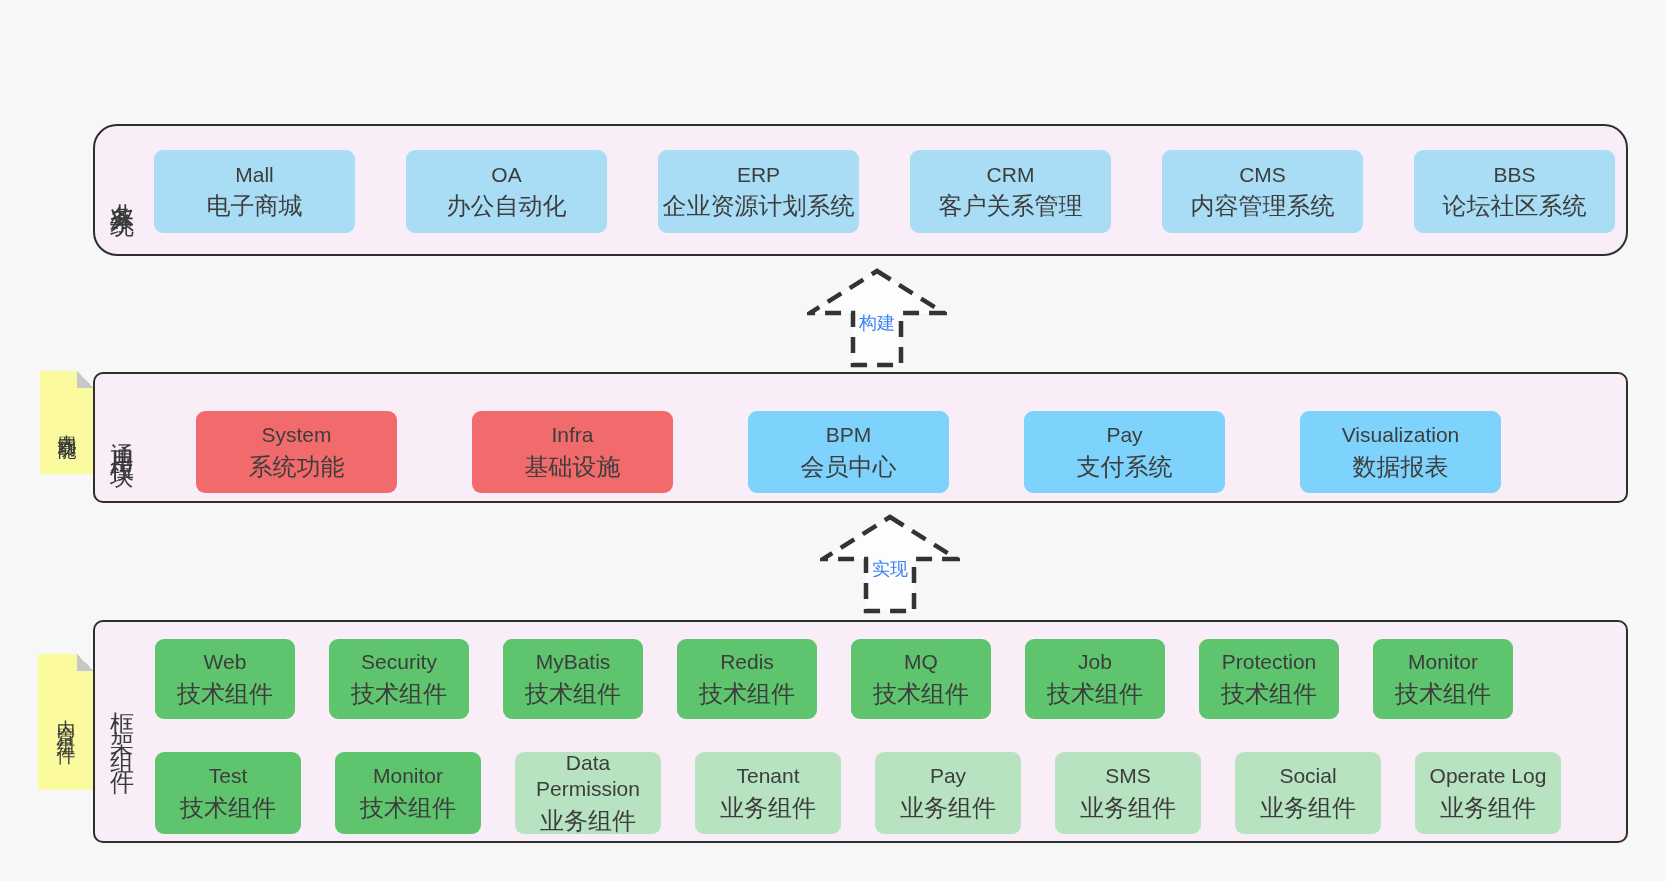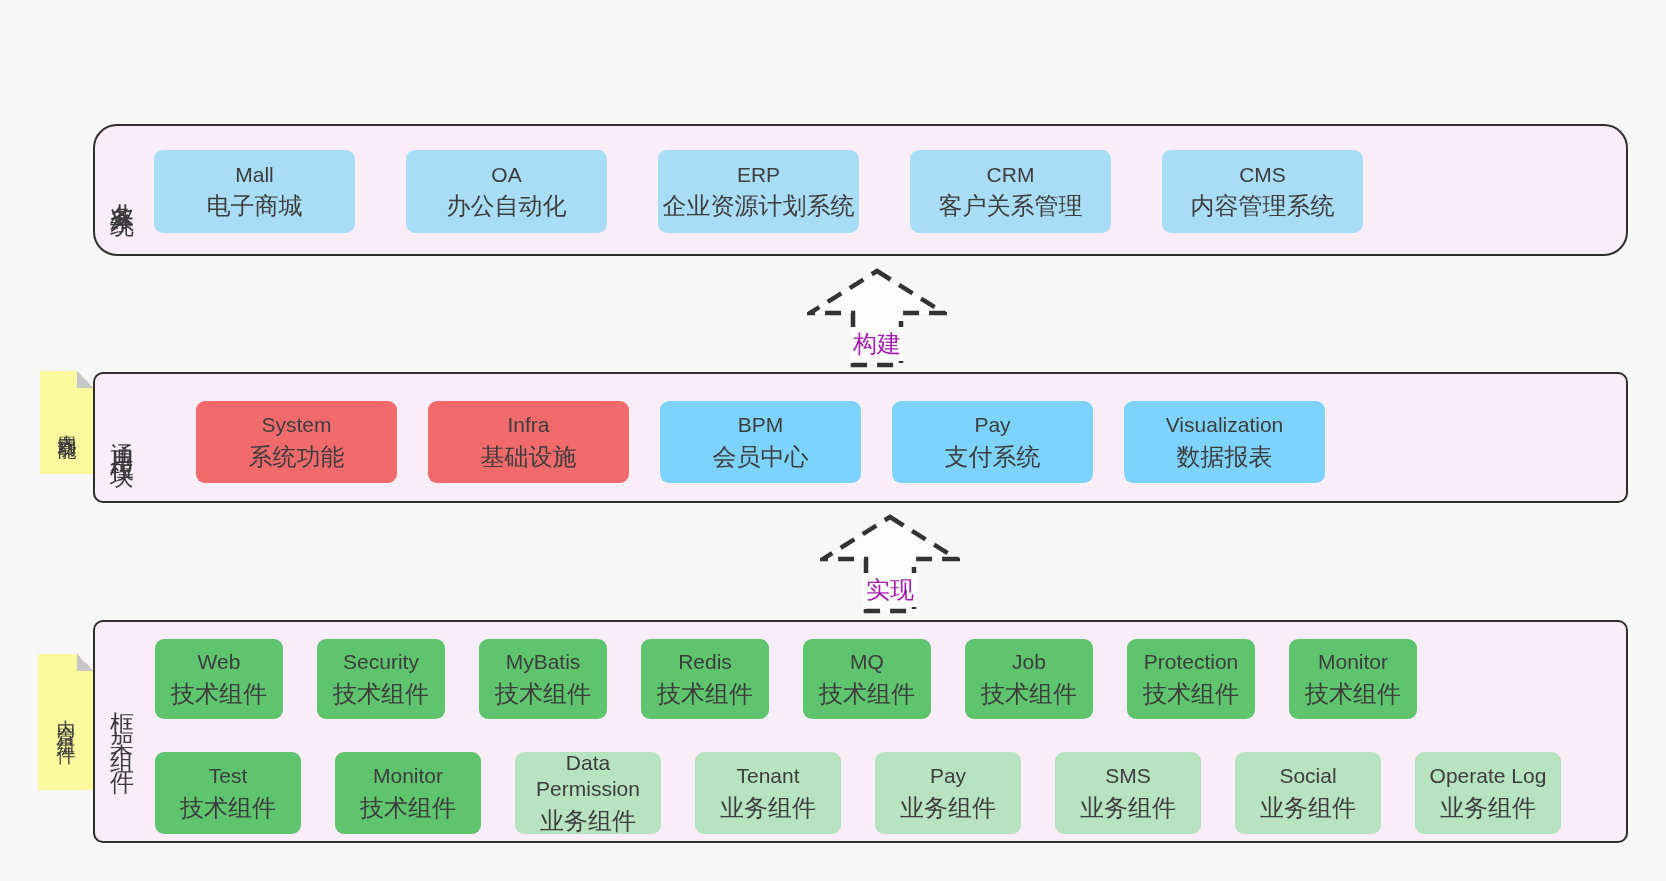--- a/index.html
+++ b/index.html
@@ -33,34 +33,34 @@
     text-orientation: upright;
     font-size: 24px;
     color: #3a3a3a;
   }
   #layer-business .layer-label   { letter-spacing: 3px; }
   #layer-modules .layer-label    { letter-spacing: 7px; }
   #layer-components .layer-label { letter-spacing: 20px; }
 
   .row { position: absolute; display: flex; }
   .row-business   { left: 59px; top: 24px; gap: 51px; }
-  .row-modules    { left: 59px; top: 27px; gap: 31px; padding-left: 42px; }
+  .row-modules    { left: 59px; top: 37px; gap: 75px; padding-left: 42px; }
   .row-comp-1     { left: 60px; top: 17px;  gap: 34px; }
   .row-comp-2     { left: 60px; top: 130px; gap: 34px; }
 
   .box {
     display: flex; flex-direction: column;
     align-items: center; justify-content: center;
     text-align: center;
     border-radius: 9px;
     padding: 4px 2px;
   }
   .row-business .box { width: 201px; height: 83px; }
   .row-modules .box  { width: 201px; height: 82px; }
-  .row-comp-1 .box   { width: 128px; height: 80px; }
+  .row-comp-1 .box   { width: 140px; height: 80px; }
   .row-comp-2 .box   { width: 146px; height: 82px; }
 
   .box .en { font-size: 21px; line-height: 1.22; }
   .box .zh { font-size: 24px; line-height: 1.3; margin-top: 3px; }
 
   .blue       { background: #a9dcf5; }
   .red        { background: #f16b6c; }
   .pink       { background: #7dd3fc; }
   .green      { background: #5fc46e; }
   .lightgreen { background: #b7e3c0; }
@@ -82,26 +82,26 @@
     position: absolute; top: 0; right: 0;
     width: 17px; height: 17px;
     background: linear-gradient(to bottom left, rgba(0,0,0,0) 50%, #c7c7c7 50%);
   }
 
   .arrow { position: absolute; z-index: 1; }
   #arrow-build     { left: 807px; top: 268px; }
   #arrow-implement { left: 820px; top: 514px; }
   .arrow-label {
     position: absolute;
-    top: 59px; left: 50%;
+    top: 42px; left: 50%;
     transform: translateX(-50%);
     background: #fdfdfd;
     padding: 1px 3px;
-    font-size: 24px;
-    color: #a21caf;
+    font-size: 18px;
+    color: #3b82f6;
     white-space: nowrap;
   }
 </style>
 </head>
 <body>
 
 <div class="sticky" id="sticky-modules">
   <span class="fold"></span>
   <span>内置功能</span>
 </div>
@@ -139,20 +139,24 @@
       <div class="en">ERP</div>
       <div class="zh">企业资源计划系统</div>
     </div>
     <div class="box blue">
       <div class="en">CRM</div>
       <div class="zh">客户关系管理</div>
     </div>
     <div class="box blue">
       <div class="en">CMS</div>
       <div class="zh">内容管理系统</div>
+    </div>
+    <div class="box blue">
+      <div class="en">BBS</div>
+      <div class="zh">论坛社区系统</div>
     </div>
   </div>
 </div>
 
 <div class="layer" id="layer-modules">
   <div class="layer-label">通用模块</div>
   <div class="row row-modules">
     <div class="box red">
       <div class="en">System</div>
       <div class="zh">系统功能</div>

